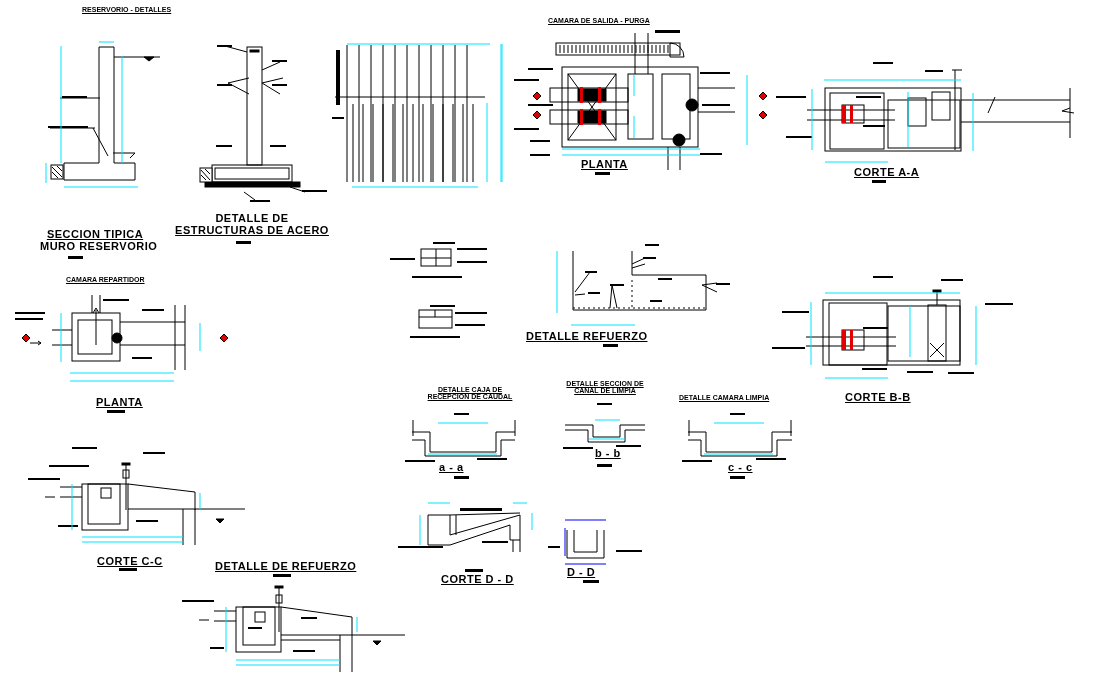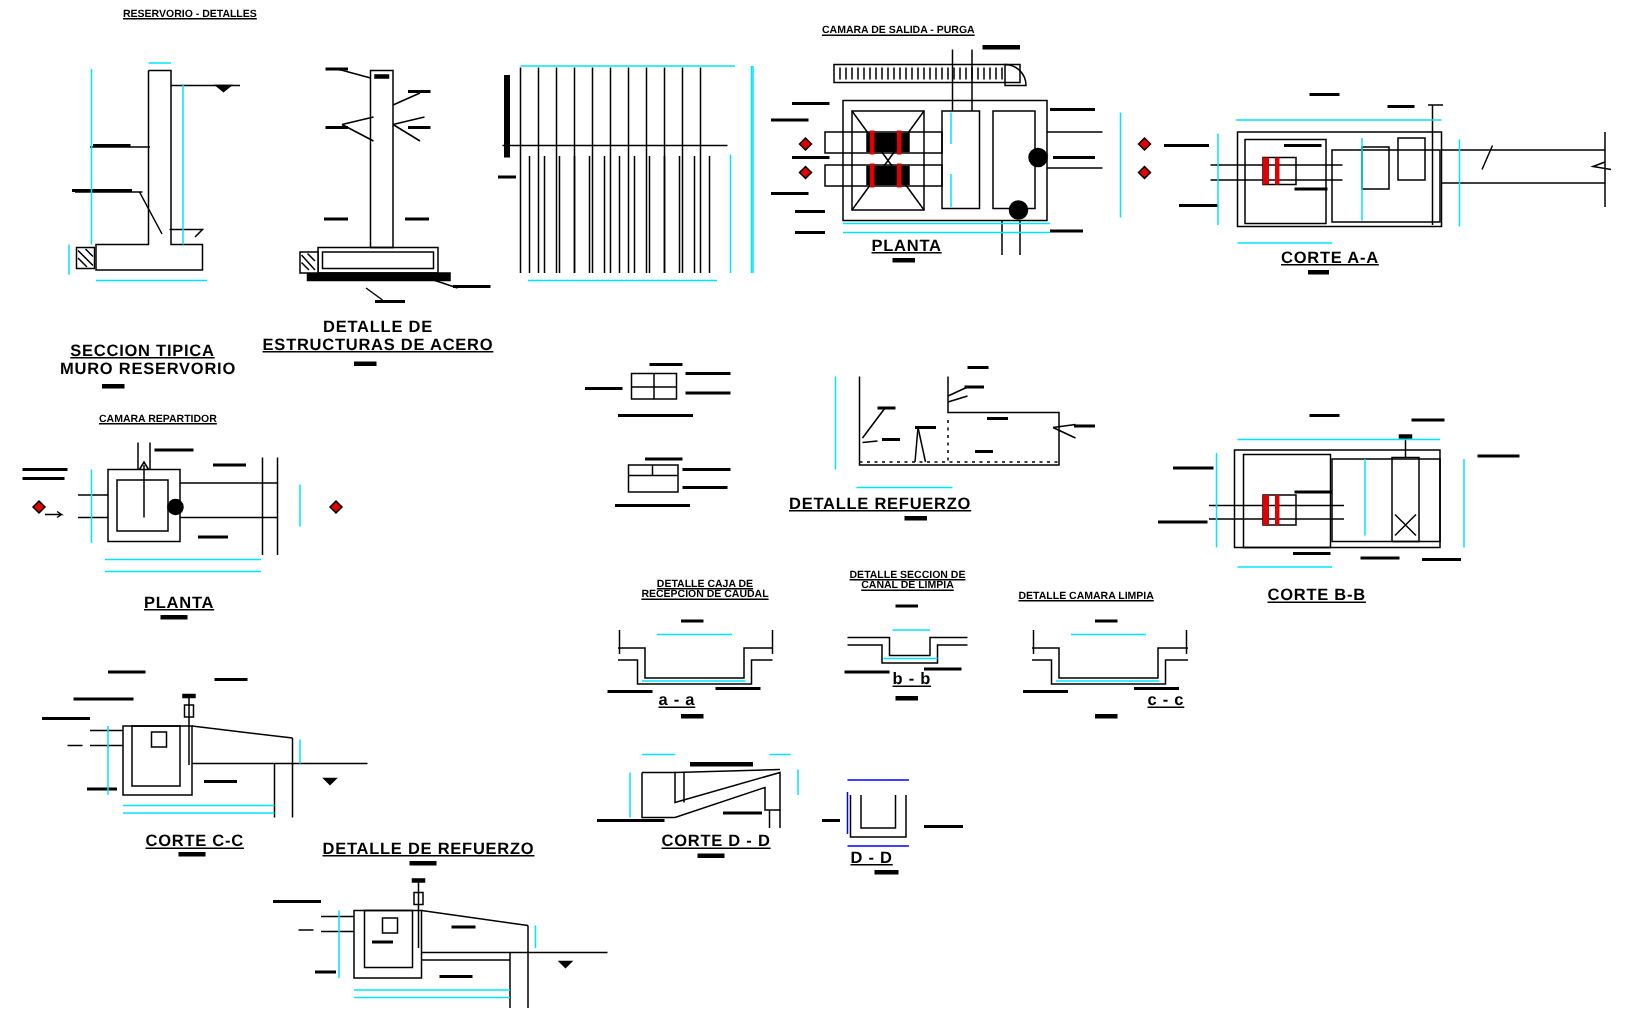--- a/index.html
+++ b/index.html
@@ -453,26 +453,26 @@
 <div class="scale" style="left:454px;top:476px;width:15px;"></div>
 
 <div class="ttl small center" style="left:540px;top:380px;width:130px;text-decoration:none;">
   <div style="text-decoration:underline;">DETALLE SECCION DE</div>
   <div style="text-decoration:underline;">CANAL DE LIMPIA</div>
 </div>
 <div class="ttl big" style="left:595px;top:447px;text-align:center;">b - b</div>
 <div class="scale" style="left:597px;top:464px;width:15px;"></div>
 
 <div class="ttl small" style="left:679px;top:394px;">DETALLE CAMARA LIMPIA</div>
-<div class="ttl big" style="left:765px;top:461px;">c - c</div>
+<div class="ttl big" style="left:728px;top:461px;">c - c</div>
 <div class="scale" style="left:730px;top:476px;width:15px;"></div>
 
 <div class="ttl big" style="left:97px;top:555px;text-align:center;">CORTE C-C</div>
 <div class="scale" style="left:119px;top:568px;width:18px;"></div>
 
 <div class="ttl big" style="left:215px;top:560px;">DETALLE DE REFUERZO</div>
 <div class="scale" style="left:273px;top:574px;width:18px;"></div>
 
-<div class="ttl big" style="left:441px;top:555px;">CORTE D - D</div>
+<div class="ttl big" style="left:441px;top:573px;">CORTE D - D</div>
 <div class="scale" style="left:465px;top:569px;width:18px;"></div>
 
 <div class="ttl big" style="left:567px;top:566px;">D - D</div>
 <div class="scale" style="left:583px;top:580px;width:16px;"></div>
 
 </body></html>

